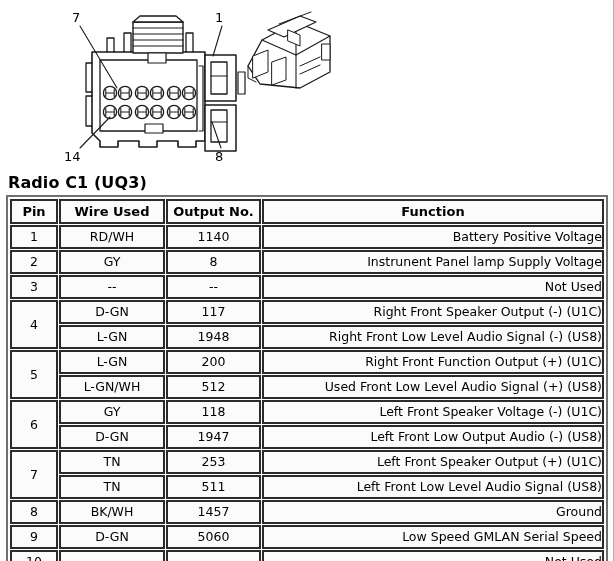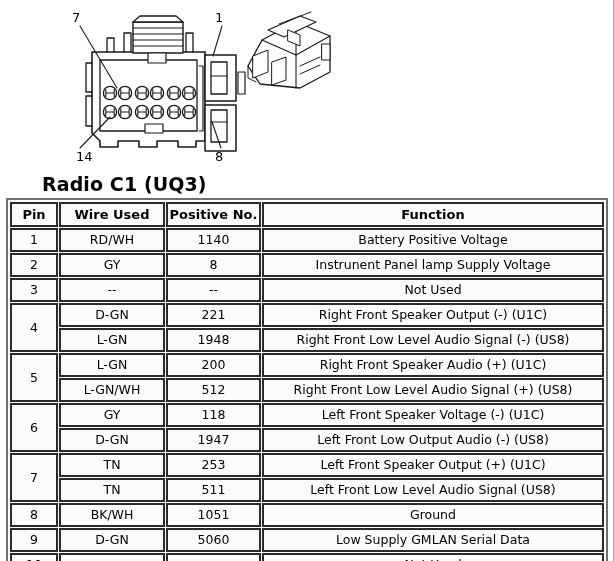--- a/index.html
+++ b/index.html
@@ -29,43 +29,42 @@
   .callout-label {
     position: absolute;
     font-family: "DejaVu Sans", "Liberation Sans", sans-serif;
     font-size: 13px;
     font-weight: 400;
     color: #000;
     line-height: 1;
   }
   #callout-7  { left: 72px;  top: 11px; }
   #callout-1  { left: 215px; top: 11px; }
-  #callout-14 { left: 76px;  top: 150px; }
+  #callout-14 { left: 64px;  top: 150px; }
   #callout-8  { left: 215px; top: 150px; }
 
   #diagram-svg {
     position: absolute;
     left: 0;
     top: 0;
   }
 
   
   #table-section {
     position: absolute;
     left: 0;
     top: 172px;
     width: 614px;
   }
   #page-title {
-    font-size: 19px;
+    font-size: 16px;
     font-weight: bold;
     padding: 1px 0 3px 8px;
     letter-spacing: 0.1px;
     font-family: "DejaVu Sans", "Liberation Sans", sans-serif;
-    margin-left: 34px;
   }
 
   #pinout-table-wrap {
     margin: 0 6px 0 6px;
     border: 2px solid #6f6f6f;
     background: #ffffff;
     padding: 1px;
     box-sizing: border-box;
     width: 602px;
   }
@@ -89,21 +88,21 @@
     white-space: nowrap;
   }
   table#pinout-table th {
     font-weight: bold;
     text-align: center;
     font-size: 13px;
     height: 21px;
     line-height: 21px;
   }
   td.c-pin, td.c-wire, td.c-circ { text-align: center; }
-  td.c-func { text-align: center; padding-left: 4px; margin-left: 31px; }
+  td.c-func { text-align: right; padding-left: 4px; margin-left: 31px; }
 
   col.col-pin  { width: 48px; }
   col.col-wire { width: 106px; }
   col.col-circ { width: 95px; }
 </style>
 </head>
 <body>
 
 <div id="diagram-area">
 
@@ -240,21 +239,21 @@
       <colgroup>
         <col class="col-pin">
           <col class="col-wire">
           <col class="col-circ">
           <col class="col-func">
       </colgroup>
       <thead>
         <tr>
           <th>Pin</th>
           <th>Wire Used</th>
-          <th>Positive No.</th>
+          <th>Output No.</th>
           <th>Function</th>
         </tr>
       </thead>
       <tbody id="pinout-tbody">
           <tr>
             <td class="c-pin">1</td>
             <td class="c-wire">RD/WH</td>
             <td class="c-circ">1140</td>
             <td class="c-func">Battery Positive Voltage</td>
           </tr>
@@ -266,38 +265,38 @@
           </tr>
           <tr>
             <td class="c-pin">3</td>
             <td class="c-wire">--</td>
             <td class="c-circ">--</td>
             <td class="c-func">Not Used</td>
           </tr>
           <tr>
             <td class="c-pin" rowspan="2">4</td>
             <td class="c-wire">D-GN</td>
-            <td class="c-circ">221</td>
+            <td class="c-circ">117</td>
             <td class="c-func">Right Front Speaker Output (-) (U1C)</td>
           </tr>
           <tr>
             <td class="c-wire">L-GN</td>
             <td class="c-circ">1948</td>
             <td class="c-func">Right Front Low Level Audio Signal (-) (US8)</td>
           </tr>
           <tr>
             <td class="c-pin" rowspan="2">5</td>
             <td class="c-wire">L-GN</td>
             <td class="c-circ">200</td>
-            <td class="c-func">Right Front Speaker Audio (+) (U1C)</td>
+            <td class="c-func">Right Front Function Output (+) (U1C)</td>
           </tr>
           <tr>
             <td class="c-wire">L-GN/WH</td>
             <td class="c-circ">512</td>
-            <td class="c-func">Right Front Low Level Audio Signal (+) (US8)</td>
+            <td class="c-func">Used Front Low Level Audio Signal (+) (US8)</td>
           </tr>
           <tr>
             <td class="c-pin" rowspan="2">6</td>
             <td class="c-wire">GY</td>
             <td class="c-circ">118</td>
             <td class="c-func">Left Front Speaker Voltage (-) (U1C)</td>
           </tr>
           <tr>
             <td class="c-wire">D-GN</td>
             <td class="c-circ">1947</td>
@@ -310,28 +309,28 @@
             <td class="c-func">Left Front Speaker Output (+) (U1C)</td>
           </tr>
           <tr>
             <td class="c-wire">TN</td>
             <td class="c-circ">511</td>
             <td class="c-func">Left Front Low Level Audio Signal (US8)</td>
           </tr>
           <tr>
             <td class="c-pin">8</td>
             <td class="c-wire">BK/WH</td>
-            <td class="c-circ">1051</td>
+            <td class="c-circ">1457</td>
             <td class="c-func">Ground</td>
           </tr>
           <tr>
             <td class="c-pin">9</td>
             <td class="c-wire">D-GN</td>
             <td class="c-circ">5060</td>
-            <td class="c-func">Low Supply GMLAN Serial Data</td>
+            <td class="c-func">Low Speed GMLAN Serial Speed</td>
           </tr>
           <tr>
             <td class="c-pin">10</td>
             <td class="c-wire">--</td>
             <td class="c-circ">--</td>
             <td class="c-func">Not Used</td>
           </tr>
         </tbody>
     </table>
   </div>

